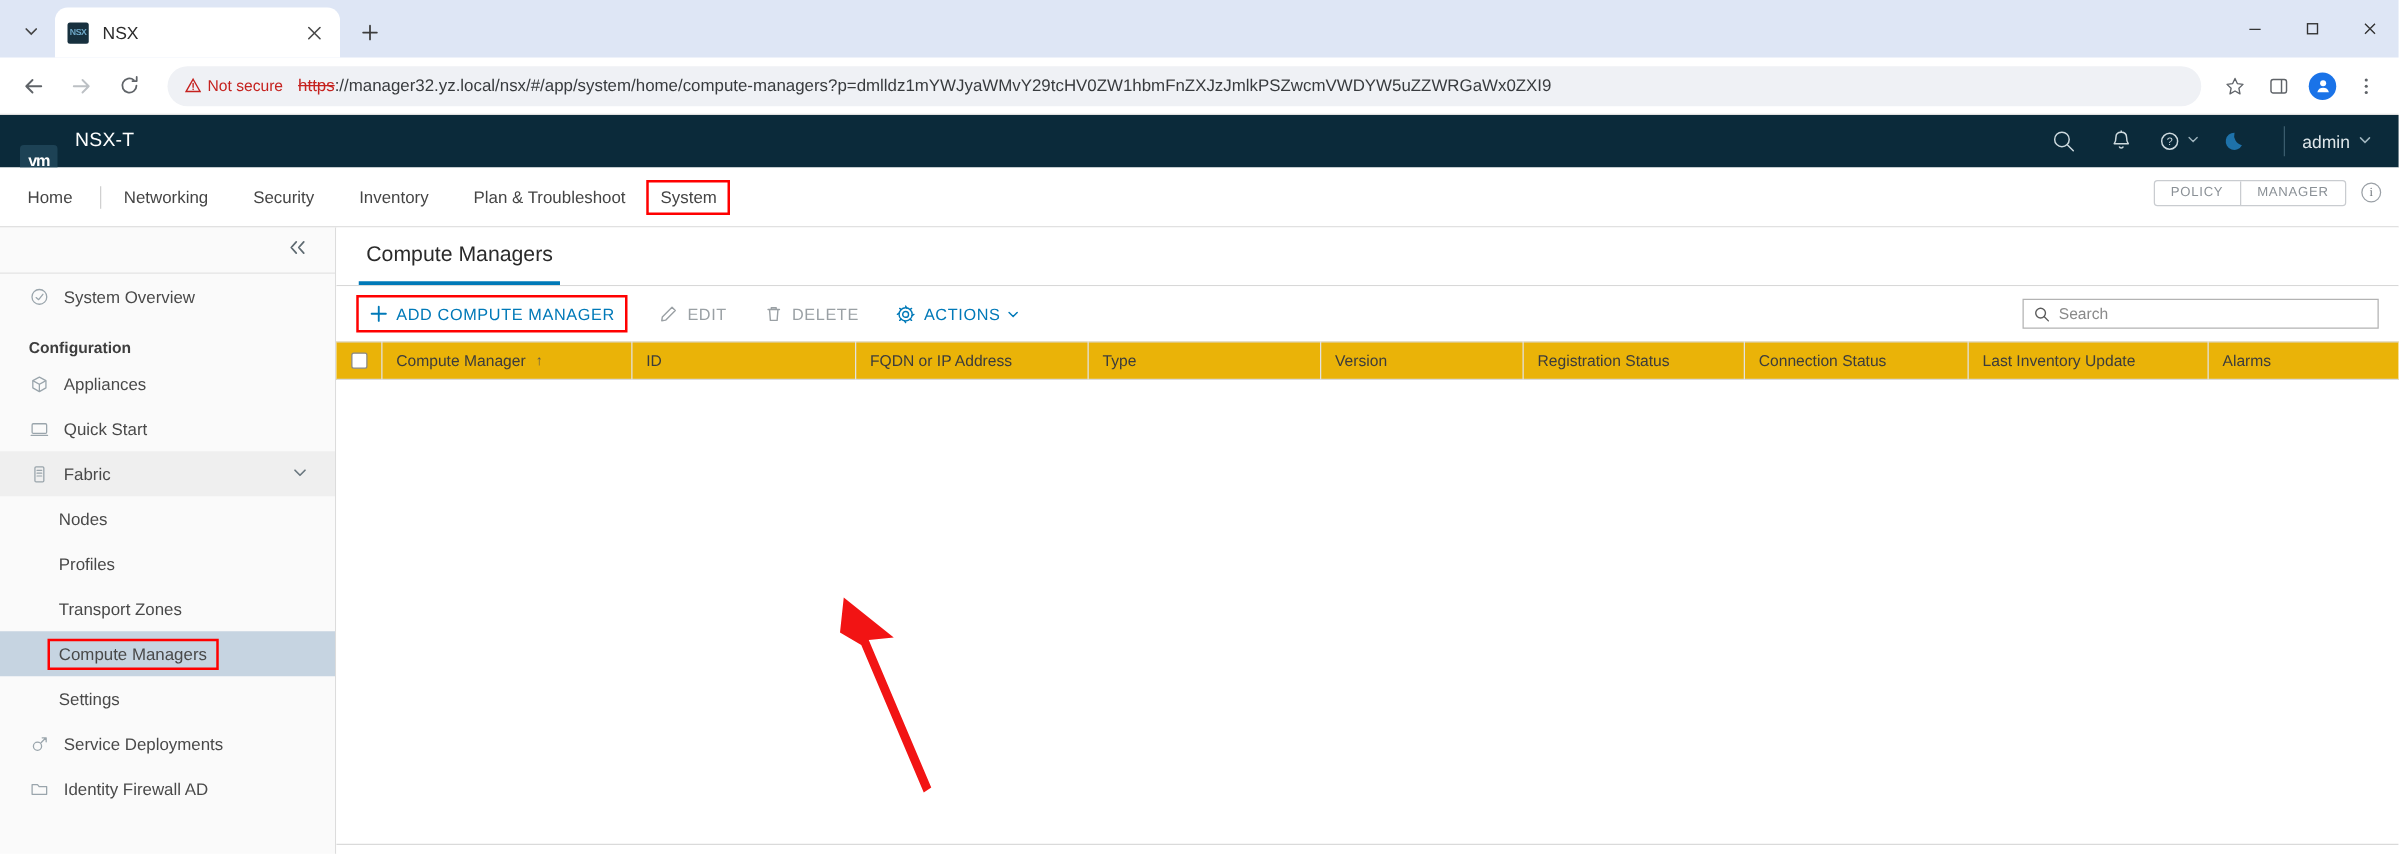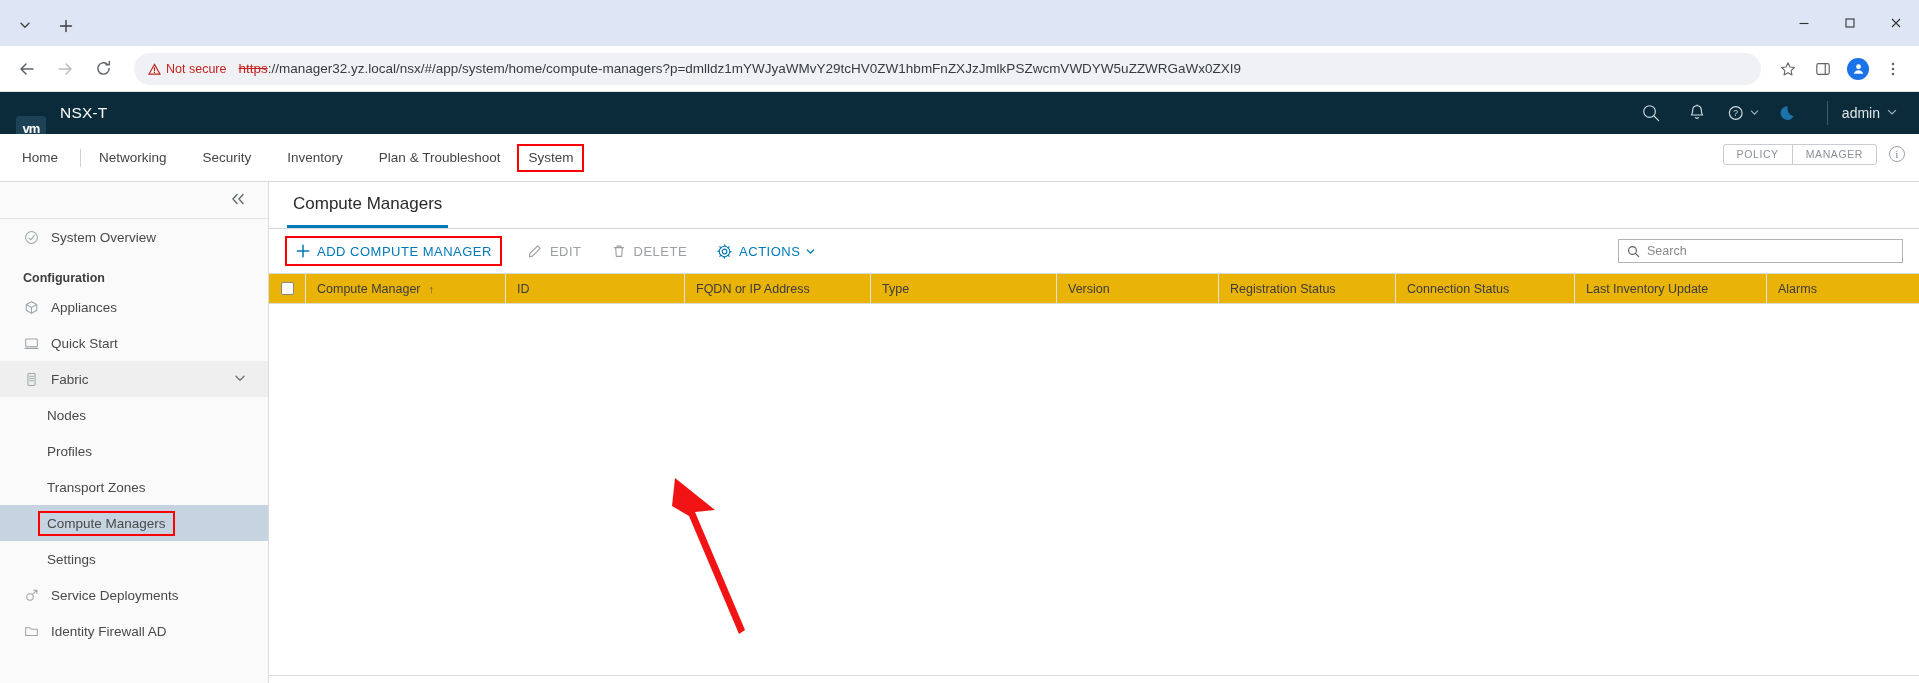--- a/index.html
+++ b/index.html
@@ -95,21 +95,21 @@
     flex: 1;
     height: 32px;
     background: #eff1f5;
     border-radius: 16px;
     display: flex; align-items: center;
     padding: 0 14px;
     margin-left: 10px; margin-right: 8px;
     min-width: 0;
   }
   .not-secure {
-    display: flex; align-items: flex-end;
+    display: flex; align-items: flex-start;
     color: #c5221f;
     font-size: 12.5px;
     flex: none;
     margin-right: 12px;
   }
   .warn-tri {
     width: 13px; height: 13px;
     margin-right: 5px;
     flex: none;
   }
@@ -396,20 +396,29 @@
 </head>
 <body>
 
 <div class="browser">
 
   <div class="tabstrip">
     <div class="tab-chevron">
       <svg width="12" height="12" viewBox="0 0 12 12">
           <path d="M2 4.2 L6 8.2 L10 4.2" stroke="#444" stroke-width="1.4" fill="none" stroke-linecap="round"></path>
         </svg>
+    </div>
+    <div class="tab">
+      <span class="tab-favicon">NSX</span>
+      <span class="tab-title">NSX</span>
+      <span class="tab-close">
+        <svg width="11" height="11" viewBox="0 0 11 11">
+            <path d="M1 1 L10 10 M10 1 L1 10" stroke="#4a4a4a" stroke-width="1.3" stroke-linecap="round"></path>
+          </svg>
+      </span>
     </div>
     <div class="tab-new">
       <svg width="14" height="14" viewBox="0 0 14 14">
           <path d="M7 1.5 V12.5 M1.5 7 H12.5" stroke="#3c3c3c" stroke-width="1.4" stroke-linecap="round"></path>
         </svg>
     </div>
     <div class="win-controls">
       <div class="win-btn">
         <svg width="12" height="12" viewBox="0 0 12 12">
             <path d="M1.5 6.5 H10.5" stroke="#333" stroke-width="1.1"></path>

